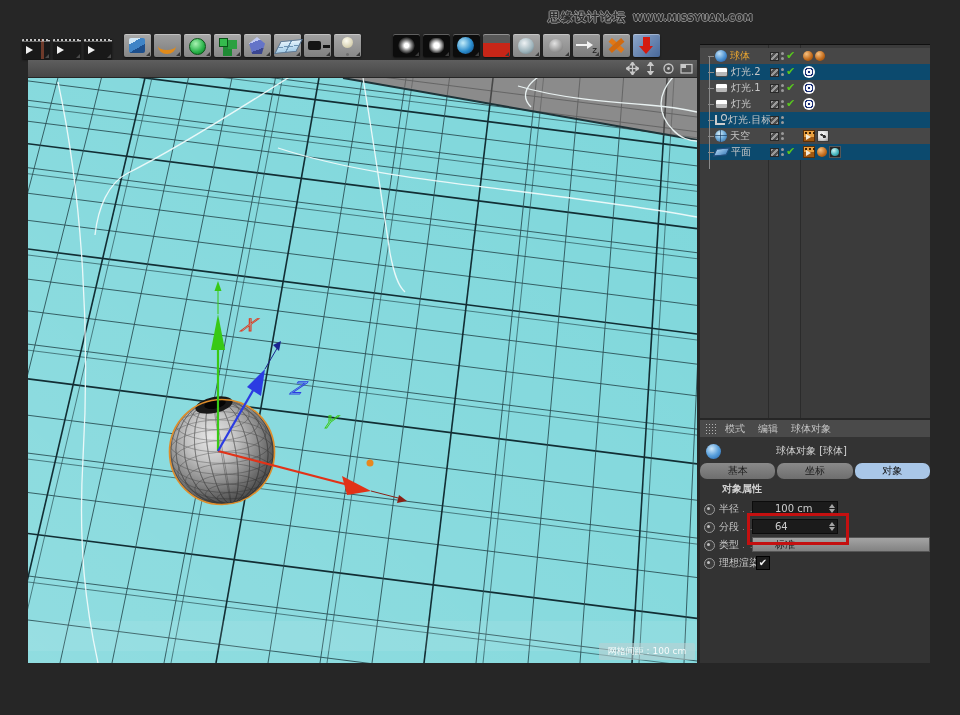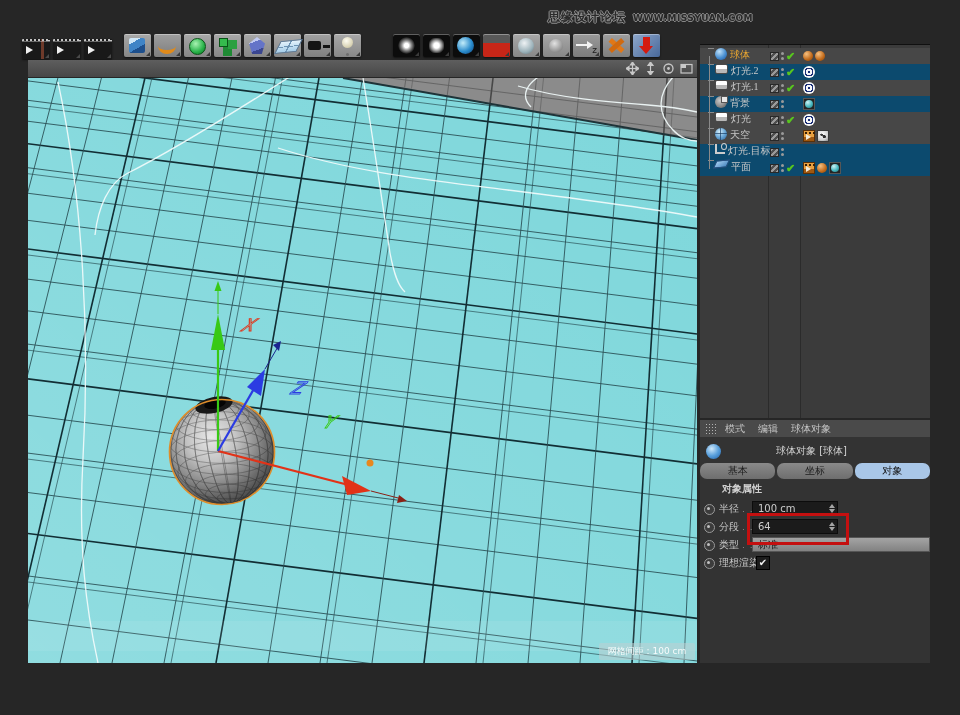--- a/index.html
+++ b/index.html
@@ -92,21 +92,21 @@
   .vp-nav svg{display:block;}
   #scene{position:absolute;left:0;top:18px;}
   .status-chip{position:absolute;left:571px;top:583px;width:96px;height:17px;border-radius:2px;
       background:rgba(190,208,210,.55);color:#f6fbfb;font-size:9px;line-height:17px;text-align:center;}
 
   
   .om{position:absolute;left:700px;top:44px;width:230px;height:374px;background:#3b3b3b;border-top:1px solid #101010;box-sizing:border-box;}
   .om-divider{position:absolute;top:0;width:1px;height:100%;background:#2b2b2b;}
   .om-vline{position:absolute;left:9px;top:11px;width:1px;height:113px;background:#8a8a8a;z-index:1;}
   #om-rows{position:absolute;left:0;top:3px;width:230px;}
-  .om-row{position:relative;height:16px;display:flex;align-items:flex-start;padding-left:8px;box-sizing:border-box;font-family:Liberation Serif, serif;}
+  .om-row{position:relative;height:16px;display:flex;align-items:center;padding-left:8px;box-sizing:border-box;}
   .om-row.even{background:#474747;}
   .om-row.odd{background:#0c4a6e;}
   .tick{width:6px;height:1px;background:#8a8a8a;margin-right:1px;z-index:1;}
   .oicon{flex:none;margin-right:3px;}
   .olabel{font-size:10px;color:#c8c8c8;white-space:nowrap;z-index:2;}
   .olabel.sel{color:#e8a530;}
   .col-t{position:absolute;left:70px;top:0;height:16px;display:flex;align-items:center;gap:2px;}
   .lchip{width:9px;height:9px;border:1px solid #282828;box-sizing:border-box;
       background:repeating-linear-gradient(135deg,#9a9a9a 0 2px,#4e4e4e 2px 4px);}
   .vdots{display:flex;flex-direction:column;gap:2px;}
@@ -164,21 +164,21 @@
       background:linear-gradient(#8a8a8a,#6e6e6e);border-radius:7px;}
   .am-tab.active{color:#101010;}
   .am-section{position:absolute;left:4px;top:62px;font-size:10px;font-weight:bold;color:#cfcfcf;margin-left:18px;}
   #am-fields{position:absolute;left:0;top:80px;width:230px;}
   .am-row{position:relative;height:18px;display:flex;align-items:center;padding-left:4px;box-sizing:border-box;}
   .radio{width:9px;height:9px;border-radius:50%;background:#3c3c3c;border:1px solid #9a9a9a;position:relative;flex:none;margin-right:4px;}
   .radio::after{content:"";position:absolute;left:2px;top:2px;width:3px;height:3px;border-radius:50%;background:#c2c2c2;}
   .am-label{font-size:10px;color:#c6c6c6;white-space:nowrap;}
   .leader{font-size:9px;color:#8a8a8a;margin-left:3px;letter-spacing:1px;}
   .fld{position:absolute;left:52px;top:1px;width:86px;height:15px;background:#1b1b1b;border:1px solid #0c0c0c;box-sizing:border-box;}
-  .fval{font-size:10px;color:#cccccc;padding-left:5px;line-height:13px;display:block;}
+  .fval{font-size:10px;color:#cccccc;padding-left:22px;line-height:13px;display:block;}
   .st{position:absolute;right:1px;top:1px;width:9px;}
   .st i{display:block;width:0;height:0;border-left:3px solid transparent;border-right:3px solid transparent;margin:1px auto;}
   .st i.up{border-bottom:4px solid #a4a4a4;}
   .st i.dn{border-top:4px solid #a4a4a4;}
   .dd{position:absolute;left:52px;top:1px;width:178px;height:15px;box-sizing:border-box;
       background:linear-gradient(#a4a4a4,#828282);border:1px solid #555;}
   .dd .fval{color:#161616;line-height:13px;}
   .cb{position:absolute;left:56px;top:2px;width:12px;height:12px;background:#1c1c1c;border:1px solid #000;
       color:#f2f2f2;font-size:10px;line-height:12px;text-align:center;box-sizing:content-box;}
   .red-box{position:absolute;left:47px;top:93px;width:96px;height:26px;border:3px solid #c41010;z-index:5;}
@@ -524,79 +524,64 @@
             <span class="vdots" data-name="visibility-dots">
               <i></i>
               <i></i>
             </span>
             <span class="ocheck" data-name="enabled-check">✔</span>
           </span>
           <span class="col-tags" data-name="tags-column">
             <span class="tag" data-name="target-tag"></span>
           </span>
         </div>
-        <div class="om-row odd" data-name="object-row">
-          <span class="tick" data-name="tree-branch"></span>
-          <span class="oicon" data-name="background-object-icon"></span>
-          <span class="olabel" data-name="object-label">背景</span>
-          <span class="col-t" data-name="visibility-column">
-            <span class="lchip" data-name="layer-chip"></span>
-            <span class="vdots" data-name="visibility-dots">
-              <i></i>
-              <i></i>
-            </span>
-          </span>
-          <span class="col-tags" data-name="tags-column">
-            <span class="tag" data-name="material-tag"></span>
-          </span>
-        </div>
         <div class="om-row even" data-name="object-row">
           <span class="tick" data-name="tree-branch"></span>
           <span class="oicon" data-name="light-object-icon"></span>
           <span class="olabel" data-name="object-label">灯光</span>
           <span class="col-t" data-name="visibility-column">
             <span class="lchip" data-name="layer-chip"></span>
             <span class="vdots" data-name="visibility-dots">
               <i></i>
               <i></i>
             </span>
             <span class="ocheck" data-name="enabled-check">✔</span>
           </span>
           <span class="col-tags" data-name="tags-column">
             <span class="tag" data-name="target-tag"></span>
           </span>
         </div>
+        <div class="om-row odd" data-name="object-row">
+          <span class="tick" data-name="tree-branch"></span>
+          <span class="oicon" data-name="null-target-icon"></span>
+          <span class="olabel" data-name="object-label">灯光.目标</span>
+          <span class="col-t" data-name="visibility-column">
+            <span class="lchip" data-name="layer-chip"></span>
+            <span class="vdots" data-name="visibility-dots">
+              <i></i>
+              <i></i>
+            </span>
+          </span>
+          <span class="col-tags" data-name="tags-column"></span>
+        </div>
         <div class="om-row even" data-name="object-row">
           <span class="tick" data-name="tree-branch"></span>
           <span class="oicon" data-name="sky-object-tree-icon"></span>
           <span class="olabel" data-name="object-label">天空</span>
           <span class="col-t" data-name="visibility-column">
             <span class="lchip" data-name="layer-chip"></span>
             <span class="vdots" data-name="visibility-dots">
               <i></i>
               <i></i>
             </span>
           </span>
           <span class="col-tags" data-name="tags-column">
             <span class="tag" data-name="compositing-tag"></span>
             <span class="tag" data-name="material-white-tag"></span>
           </span>
-        </div>
-        <div class="om-row odd" data-name="object-row">
-          <span class="tick" data-name="tree-branch"></span>
-          <span class="oicon" data-name="null-target-icon"></span>
-          <span class="olabel" data-name="object-label">灯光.目标</span>
-          <span class="col-t" data-name="visibility-column">
-            <span class="lchip" data-name="layer-chip"></span>
-            <span class="vdots" data-name="visibility-dots">
-              <i></i>
-              <i></i>
-            </span>
-          </span>
-          <span class="col-tags" data-name="tags-column"></span>
         </div>
         <div class="om-row odd" data-name="object-row">
           <span class="tick" data-name="tree-branch"></span>
           <span class="oicon" data-name="plane-object-icon"></span>
           <span class="olabel" data-name="object-label">平面</span>
           <span class="col-t" data-name="visibility-column">
             <span class="lchip" data-name="layer-chip"></span>
             <span class="vdots" data-name="visibility-dots">
               <i></i>
               <i></i>

